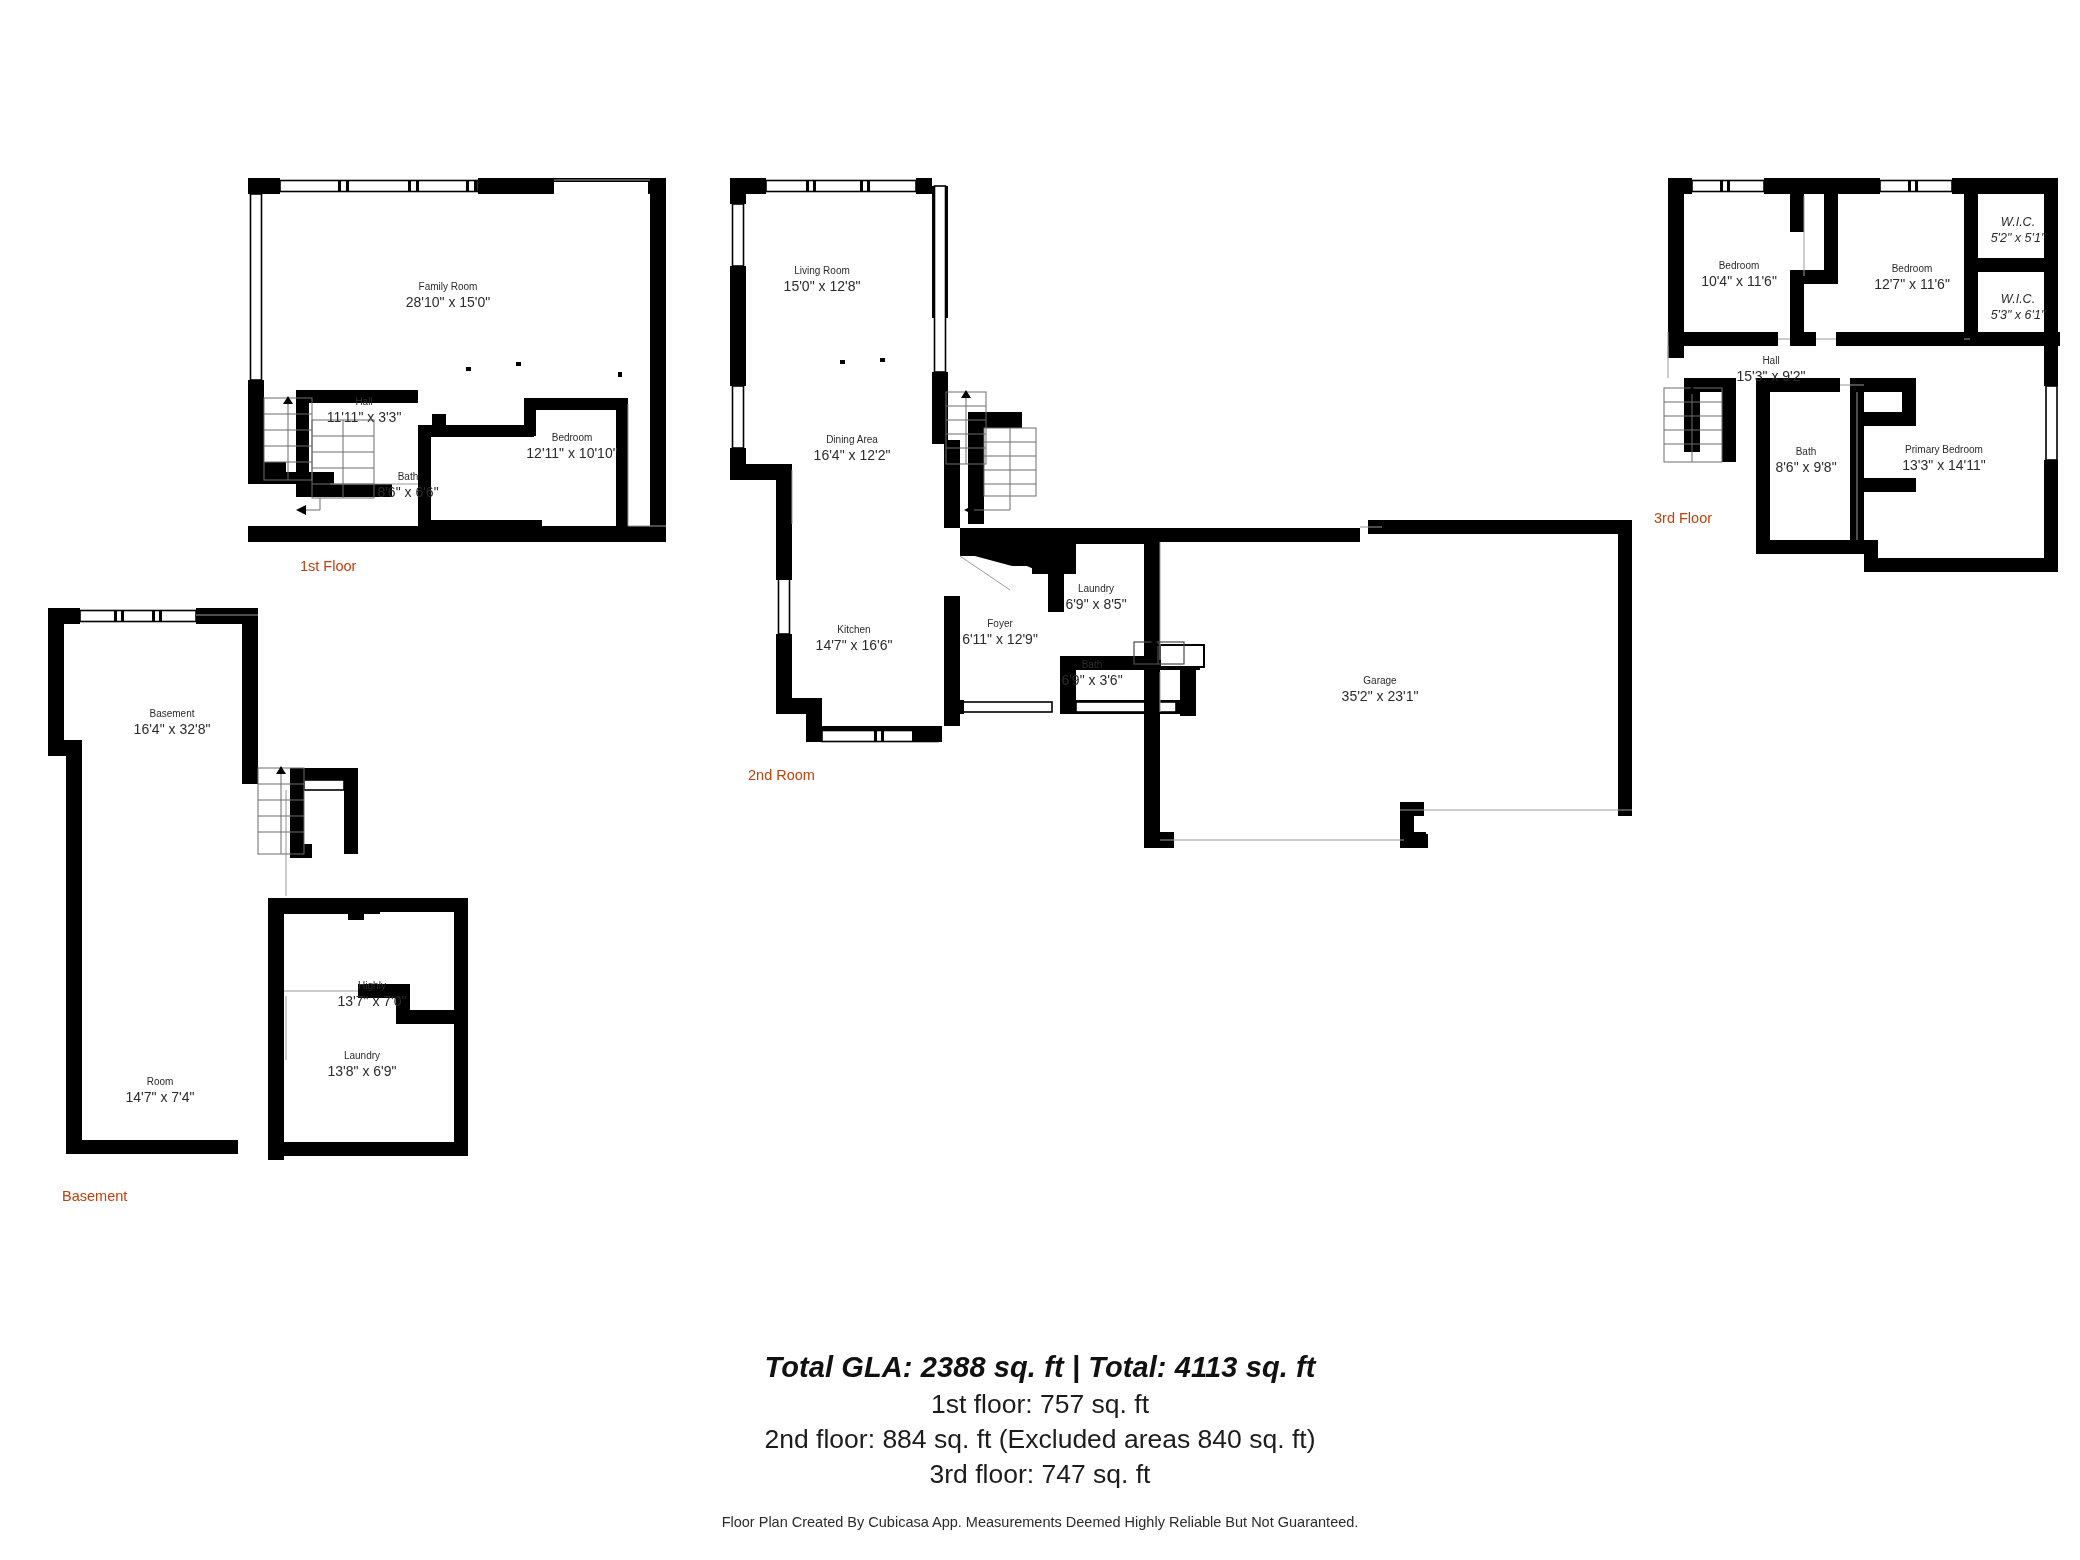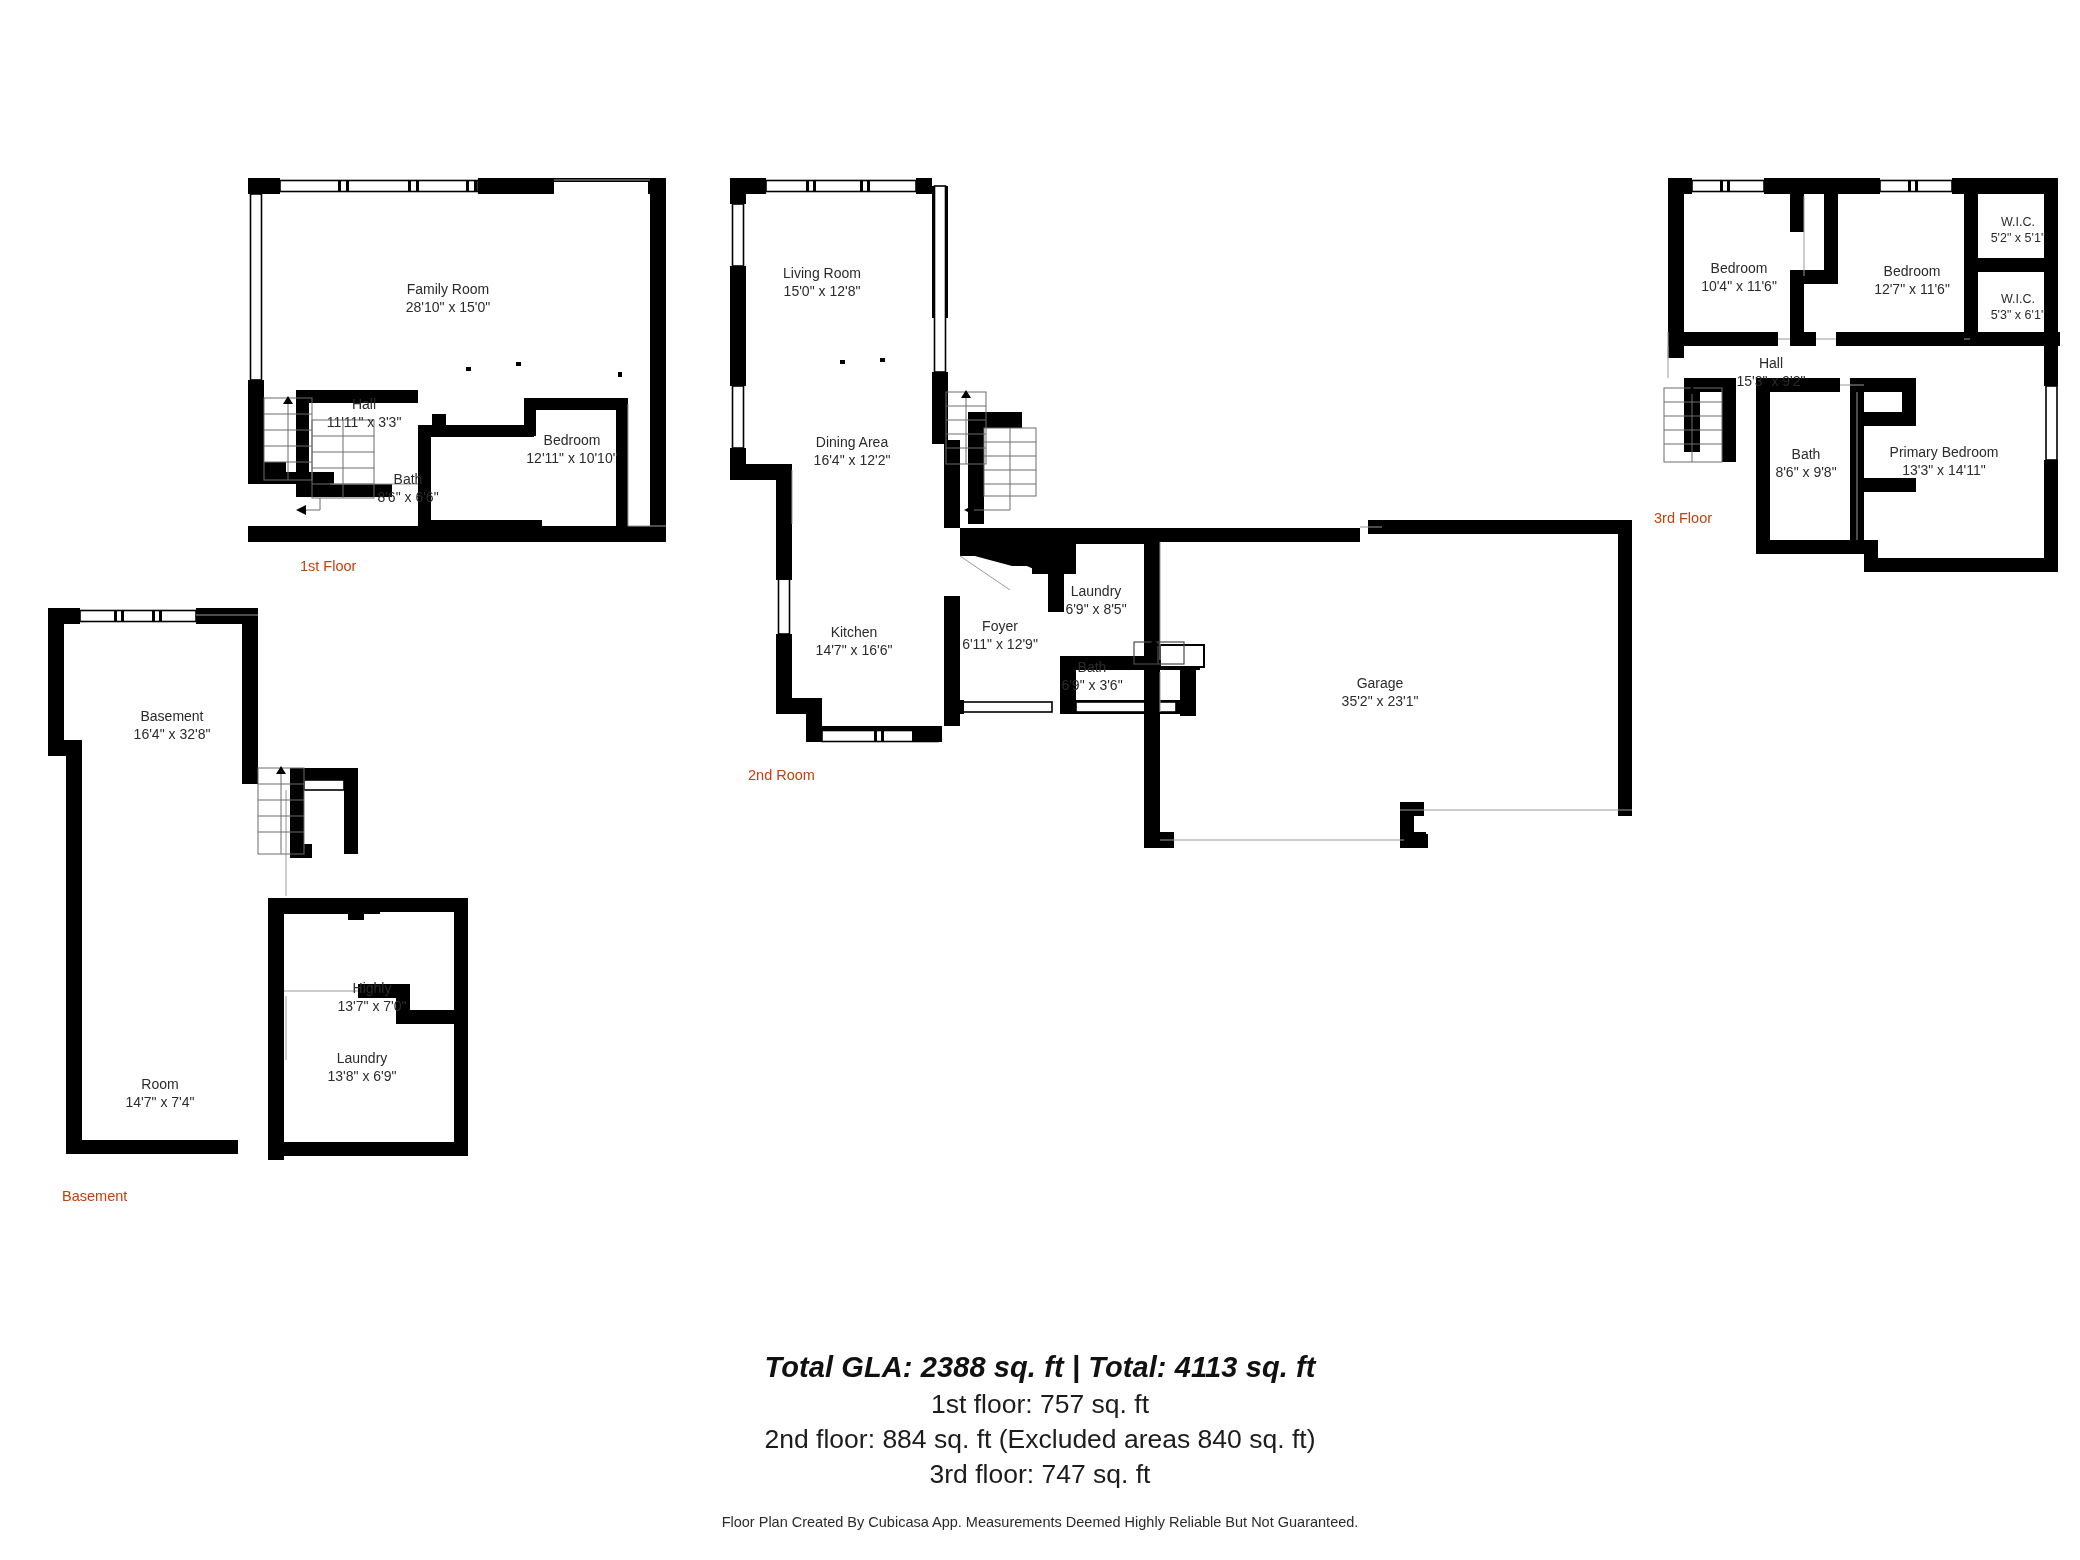--- a/index.html
+++ b/index.html
@@ -6,24 +6,24 @@
   body{
     width:2080px;height:1560px;
     font-family:"Liberation Sans","DejaVu Sans",sans-serif;
     color:#1a1a1a;
     position:relative;
     overflow:hidden;
   }
   #plan{position:absolute;left:0;top:0;width:2080px;height:1560px;}
   .lbl{position:absolute;text-align:center;line-height:1.25;color:#2b2b2b;
        font-size:14px;white-space:nowrap;transform:translateX(-50%);}
-  .lbl .nm{display:block;font-size:14px;}
+  .lbl .nm{display:block;font-size:10px;}
   .lbl .dm{display:block;font-size:14px;}
   .floorcap{position:absolute;font-size:14.5px;color:#c2410c;white-space:nowrap;}
-  .sm .nm,.sm .dm{font-size:12.5px;}
+  .sm .nm,.sm .dm{font-size:12.5px;font-style:italic;}
   #summary{position:absolute;left:0;right:0;top:1348px;text-align:center;}
   #summary .t1{font-size:29px;font-weight:bold;letter-spacing:.1px;line-height:1.33;color:#111;font-style:italic;}
   #summary .t2{font-size:26.5px;line-height:1.33;color:#1c1c1c;font-weight:400;}
   #summary .t3{font-size:14.5px;color:#2b2b2b;margin-top:22px;}
 </style>
 </head>
 <body>
 
 <svg id="plan" viewBox="0 0 2080 1560">
   <defs>

